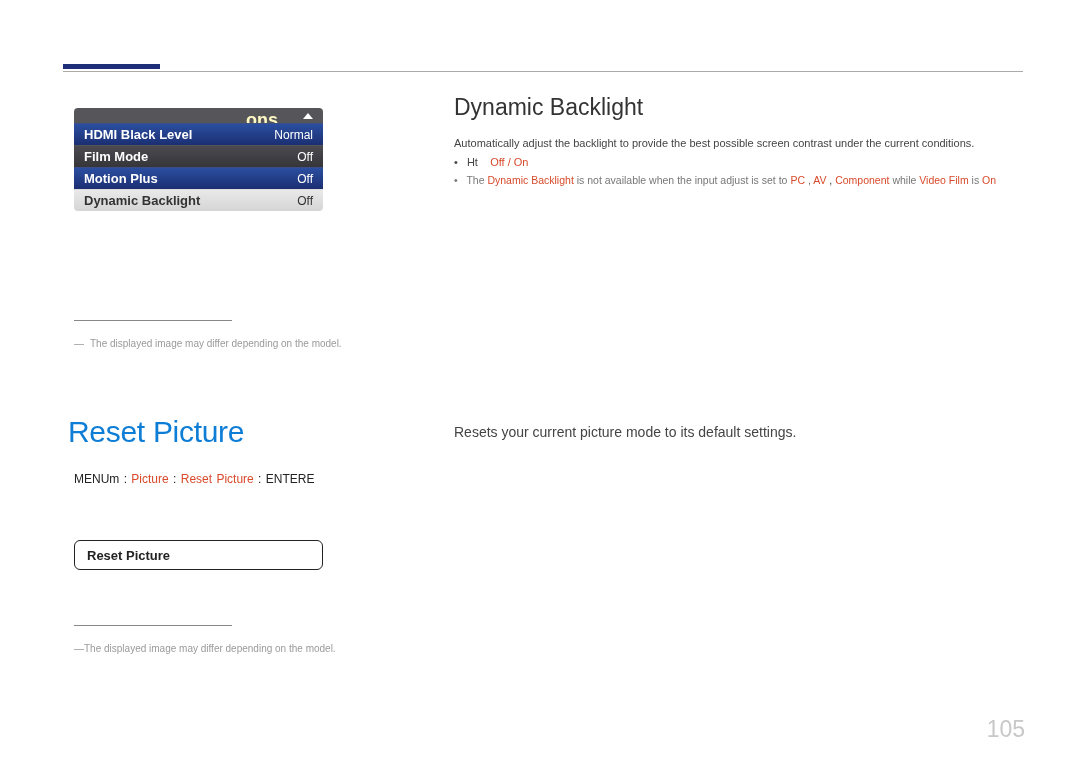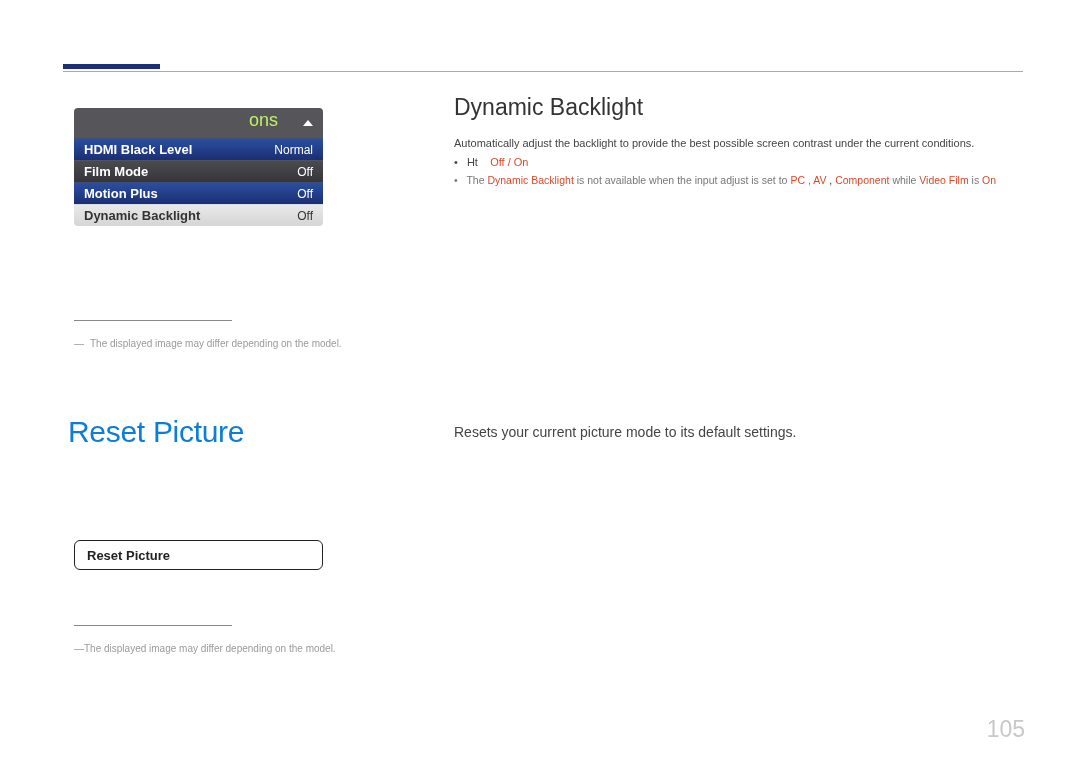--- a/index.html
+++ b/index.html
@@ -1,21 +1,21 @@
 <!DOCTYPE html>
 <html><head>
 <meta charset="utf-8">
 <style>
   * { margin: 0; padding: 0; box-sizing: border-box; }
   html, body { width: 1080px; height: 763px; font-family: Arial, Helvetica, sans-serif; background: #fff; color: #222; }
   .page { position: relative; width: 1080px; height: 763px; }
   .blue-bar { position: absolute; left: 63px; top: 64px; width: 97px; height: 5px; background: #1e2f7a; }
   .top-rule { position: absolute; left: 63px; top: 71px; width: 960px; height: 0; border-top: 1px solid #aaa; }
   .menu-box { position: absolute; left: 74px; top: 108px; width: 249px; }
-  .menu-header { height: 30px; background: #56565a; color: #bef264; font-weight: normal; font-size: 16px; display: flex; align-items: center; justify-content: flex-end; padding: 0 10px; border-radius: 4px 4px 0 0; position: relative; overflow: hidden; }
+  .menu-header { height: 15px; background: #56565a; color: #fef9c3; font-weight: bold; font-size: 16px; display: flex; align-items: center; justify-content: flex-end; padding: 0 10px; border-radius: 4px 4px 0 0; position: relative; overflow: hidden; }
   .menu-header .partial { position: absolute; right: 45px; top: 2px; font-size: 18px; }
   .menu-header .arrow-up { width:0; height:0; border-left:5px solid transparent; border-right:5px solid transparent; border-bottom:6px solid #fff; margin-left: 6px; }
   .menu-row { height: 22px; display: flex; align-items: center; justify-content: space-between; padding: 0 10px; color: #fff; font-size: 13px; border-top: 1px solid rgba(255,255,255,0.15); }
   .menu-row .label { font-weight: bold; }
   .menu-row .value { font-weight: normal; font-size: 12px; }
   .row-hdmi { background: linear-gradient(#2b4ea0, #1b2f72); }
   .row-film { background: linear-gradient(#4a4a50, #35353a); }
   .row-motion { background: linear-gradient(#2b4ea0, #1b2f72); }
   .row-dynbl { background: linear-gradient(#e9e9e9, #d5d5d5); color: #333; border-radius: 0 0 4px 4px; }
   .row-dynbl .label { color: #333; }
@@ -73,20 +73,29 @@
     </div>
   </div>
 
   <div class="menu-hr1"></div>
   <div class="note1">
     <span class="dash">―</span><span>The displayed image may differ depending on the model.</span>
   </div>
 
   <div class="section-title-reset">Reset Picture</div>
 
+  <div class="menu-path">
+    <span>MENUm</span>
+    <span> : </span>
+    <span class="orange">Picture</span>
+    <span> : </span>
+    <span class="orange">Reset Picture</span>
+    <span> : </span>
+    <span>ENTERE</span>
+  </div>
 
   <div class="reset-btn">
     <span>Reset Picture</span>
   </div>
 
   <div class="menu-hr2"></div>
   <div class="note2">
     <span class="dash">―</span><span>The displayed image may differ depending on the model.</span>
   </div>
 

